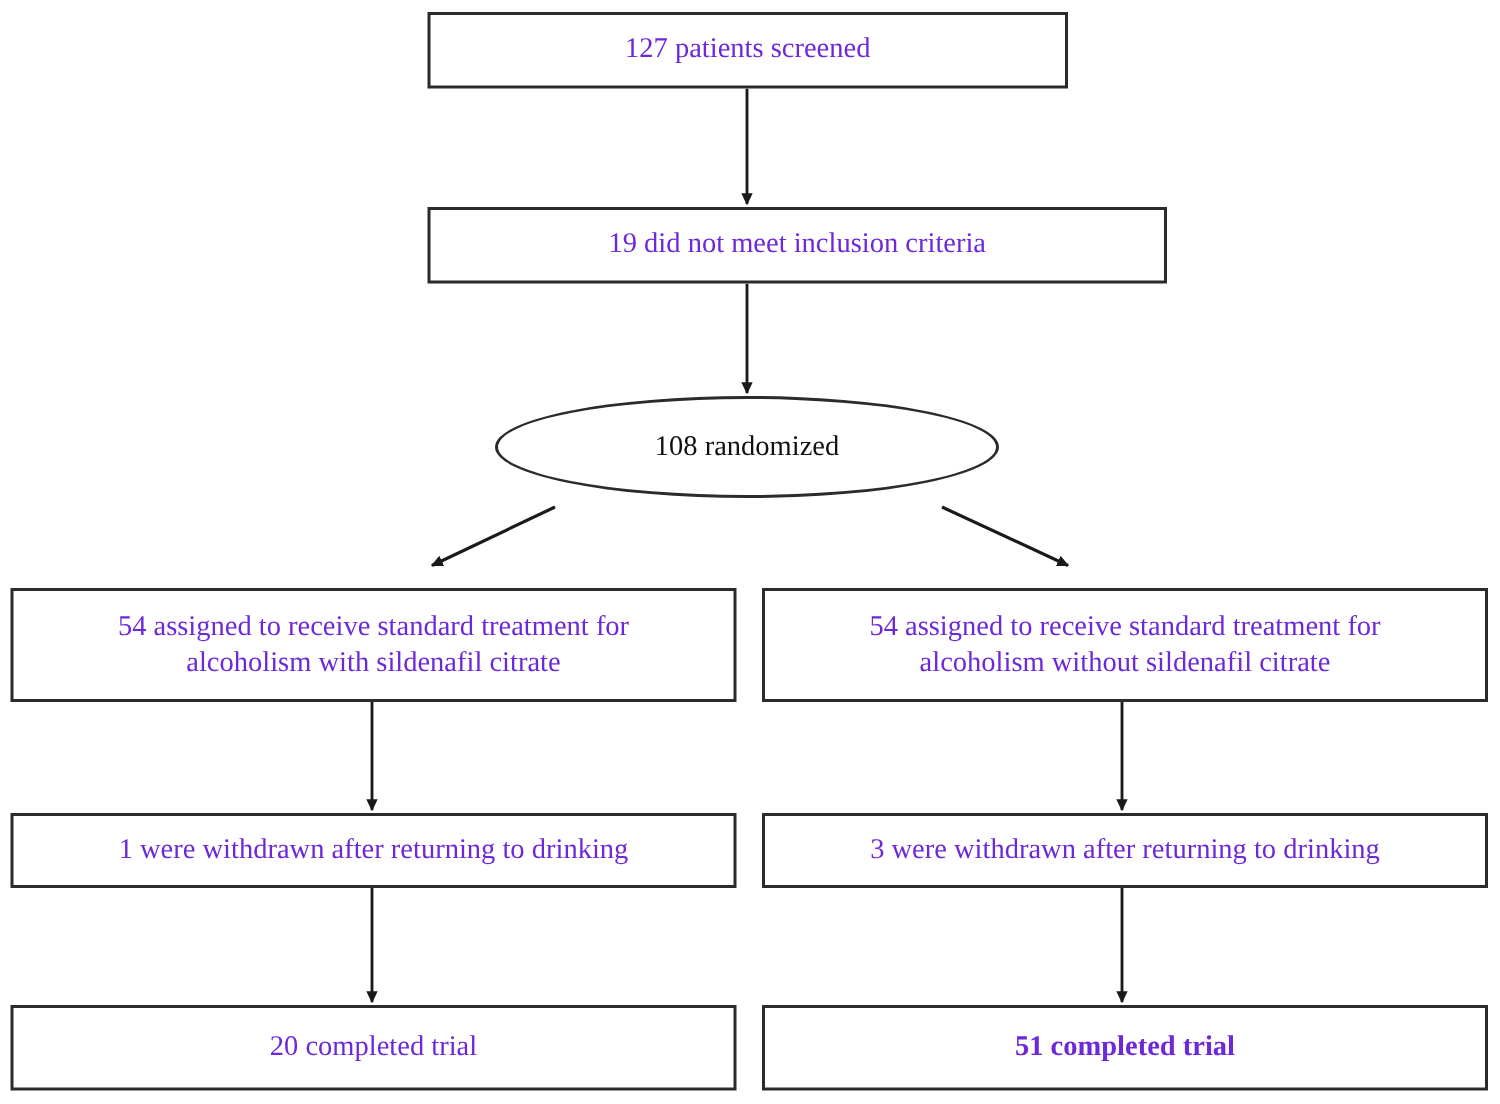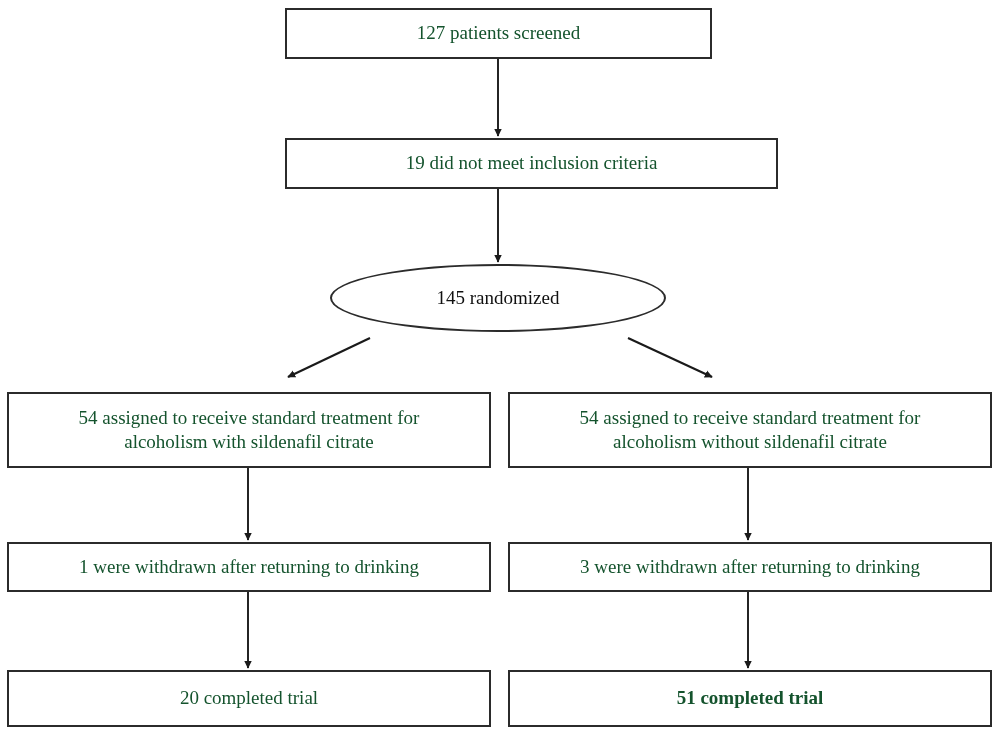--- a/index.html
+++ b/index.html
@@ -24,21 +24,21 @@
   }
   .node-box {
     position: absolute;
     box-sizing: border-box;
     border: 2px solid #2b2b2b;
     background: #ffffff;
     display: flex;
     align-items: center;
     justify-content: center;
     text-align: center;
-    color: #14532d;
+    color: #6d28d9;
     font-size: 19px;
     line-height: 1.28;
     padding: 2px 8px;
   }
   .node-ellipse {
     position: absolute;
     box-sizing: border-box;
     border: 2px solid #2b2b2b;
     border-radius: 50%;
     background: #ffffff;
@@ -80,21 +80,21 @@
 
   <div class="node-box" style="left:285px; top:8px; width:427px; height:51px;">
     <span class="node-label">127 patients screened</span>
   </div>
 
   <div class="node-box" style="left:285px; top:138px; width:493px; height:51px;">
     <span class="node-label">19 did not meet inclusion criteria</span>
   </div>
 
   <div class="node-ellipse" style="left:330px; top:264px; width:336px; height:68px;">
-    <span class="node-label">145 randomized</span>
+    <span class="node-label">108 randomized</span>
   </div>
 
   <div class="node-box" style="left:7px; top:392px; width:484px; height:76px;">
     <span class="node-label">54 assigned to receive standard treatment for
 alcoholism with sildenafil citrate</span>
   </div>
 
   <div class="node-box" style="left:508px; top:392px; width:484px; height:76px;">
     <span class="node-label">54 assigned to receive standard treatment for
 alcoholism without sildenafil citrate</span>

